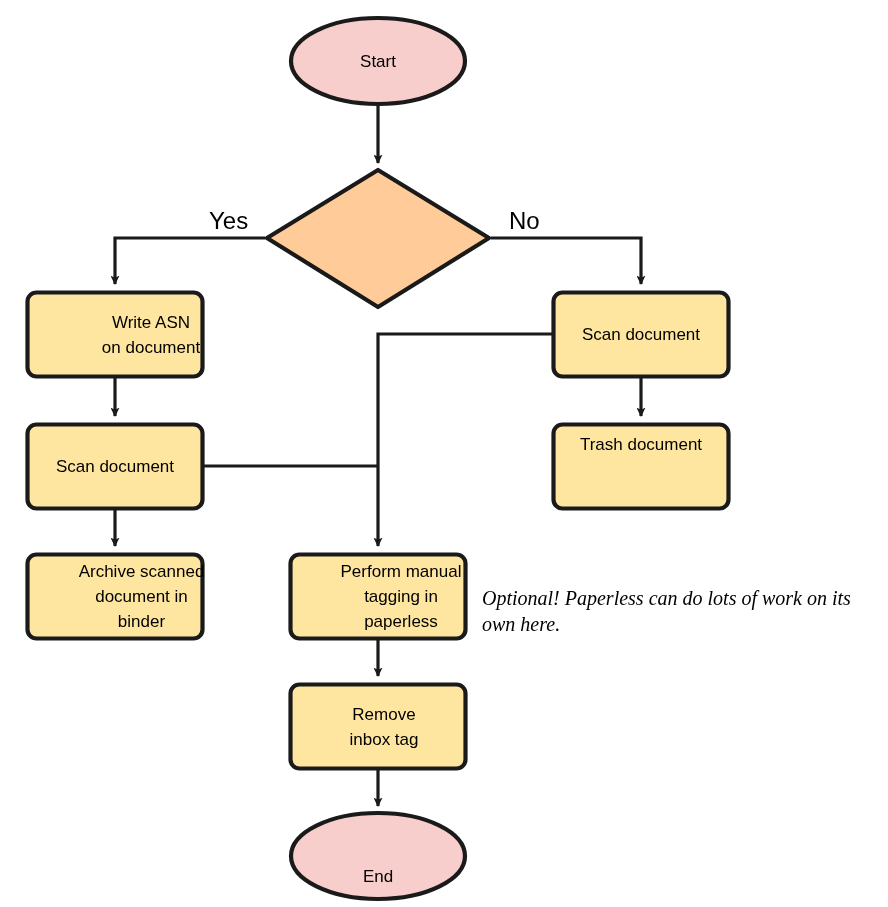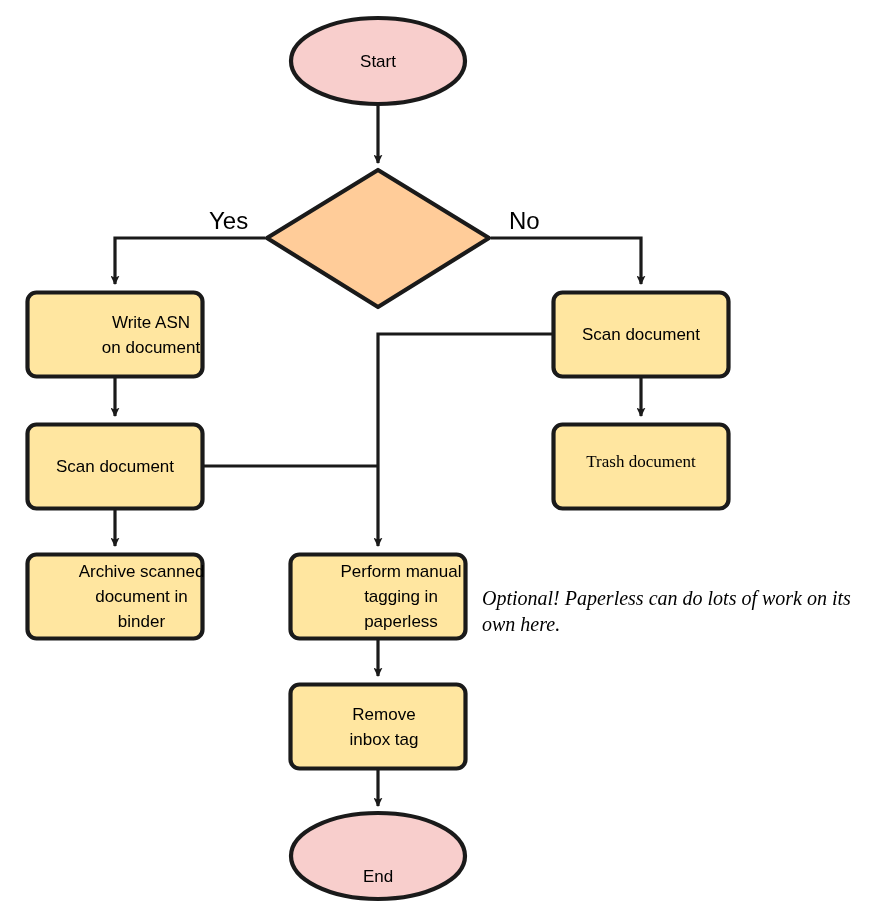--- a/index.html
+++ b/index.html
@@ -121,21 +121,21 @@
 on document</div>
 
   <div class="node-label" style="left:26px; top:423px; width:178px; height:87px;">Scan document</div>
 
   <div class="node-label" style="left:34px; top:553px; width:215px; height:87px;">Archive scanned
 document in
 binder</div>
 
   <div class="node-label" style="left:552px; top:291px; width:178px; height:87px;">Scan document</div>
 
-  <div class="node-label" style="left:552px; top:418px; width:178px; height:87px;font-family:Liberation Serif, serif;">Trash document</div>
+  <div class="node-label" style="left:552px; top:401px; width:178px; height:87px;">Trash document</div>
 
   <div class="node-label" style="left:289px; top:553px; width:178px; height:87px;padding-left:46px;">Perform manual
 tagging in
 paperless</div>
 
   <div class="node-label" style="left:289px; top:683px; width:178px; height:87px;padding-left:12px;">Remove
 inbox tag</div>
 
   <div class="node-label" style="left:289px; top:832px; width:178px; height:88px;">End</div>
 

